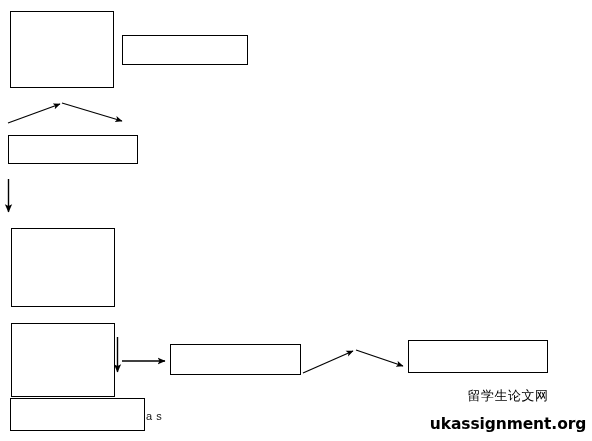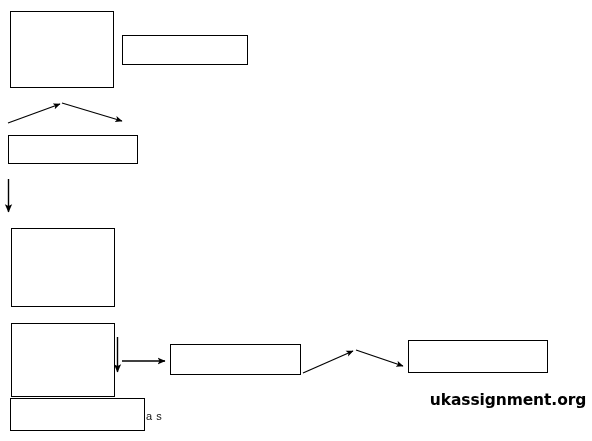--- a/index.html
+++ b/index.html
@@ -81,21 +81,21 @@
     line-height: 1.1;
     letter-spacing: 0.5px;
   }
   .wm-en {
     font-family: "DejaVu Sans", "Liberation Sans", sans-serif;
     font-size: 15.5px;
     font-weight: 700;
     color: #000000;
     line-height: 1.15;
     letter-spacing: -0.1px;
-    margin-top: 3px;
+    margin-top: 13px;
   }
 </style>
 </head>
 <body>
 
 <div id="canvas">
 
   <svg class="connectors" viewBox="0 0 592 441" xmlns="http://www.w3.org/2000/svg">
     <defs>
       <marker id="arrowhead" markerWidth="7" markerHeight="7" refX="5.6" refY="3" orient="auto" markerUnits="strokeWidth">
@@ -160,16 +160,17 @@
 
   <div class="box" style="left:170px; top:344px; width:131px; height:31px;">
   </div>
   <div class="box-label plain-title" style="left:178px; top:352px;">Job Advertising</div>
 
   <div class="box" style="left:408px; top:340px; width:140px; height:33px;">
   </div>
   <div class="box-label plain-title" style="left:419px; top:349px;">Job Interview</div>
 
   <div id="watermark" style="left:428px; top:389px;">
+    <div class="wm-cn">留学生论文网</div>
     <div class="wm-en">ukassignment.org</div>
   </div>
 
 </div>
 
 </body></html>

